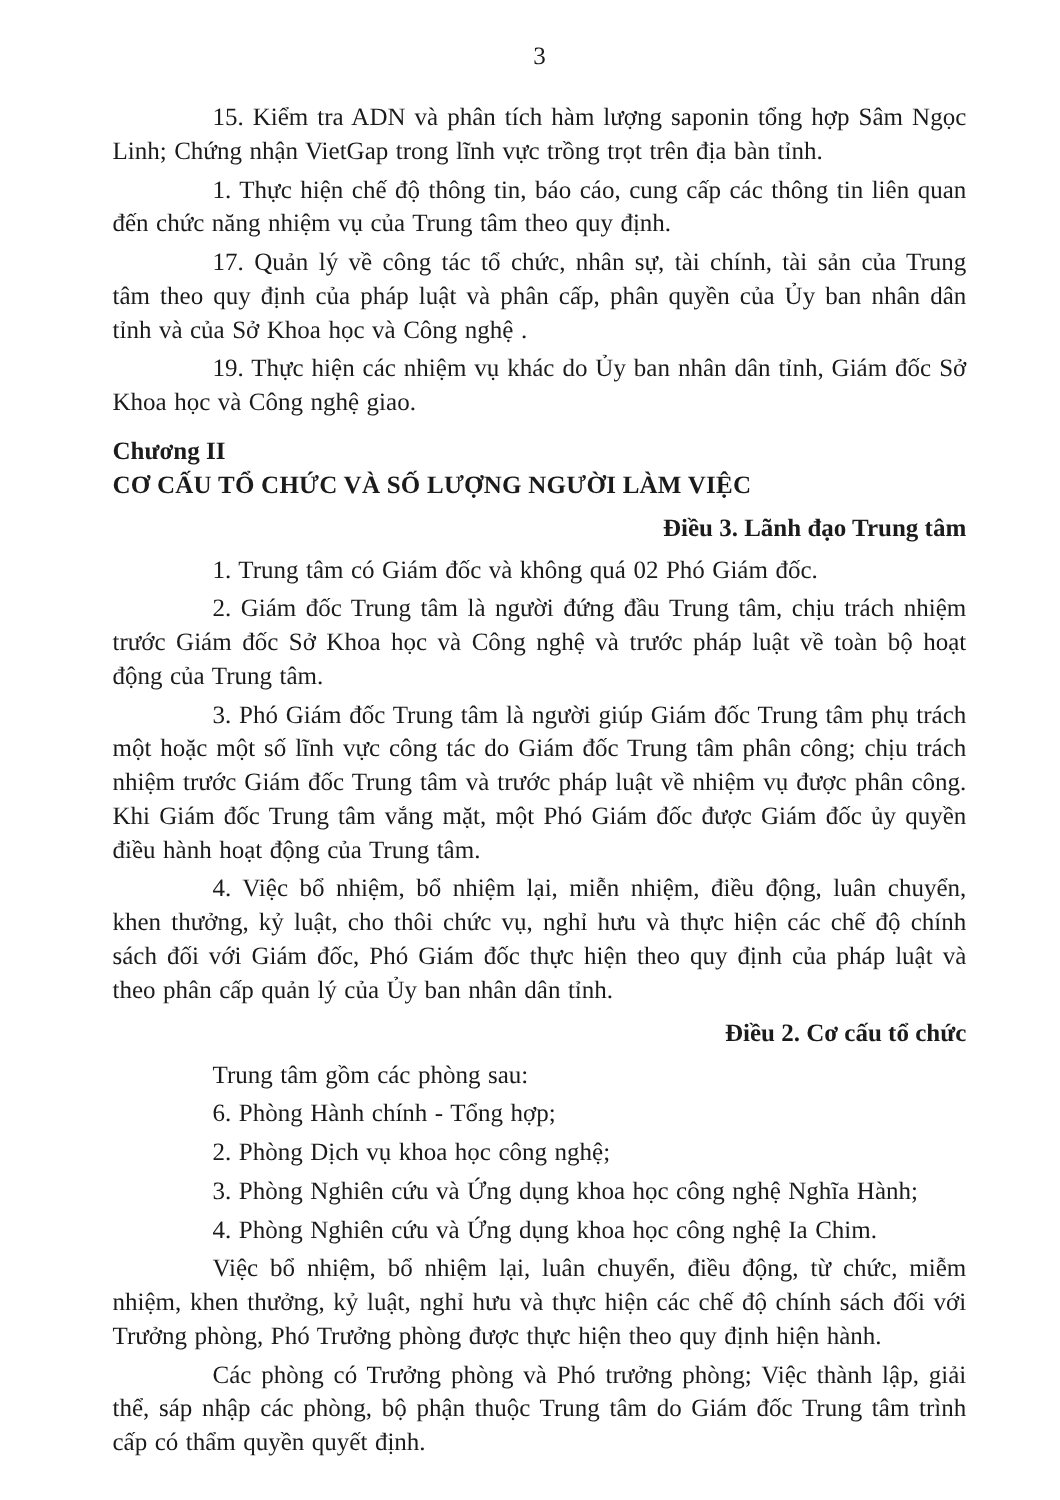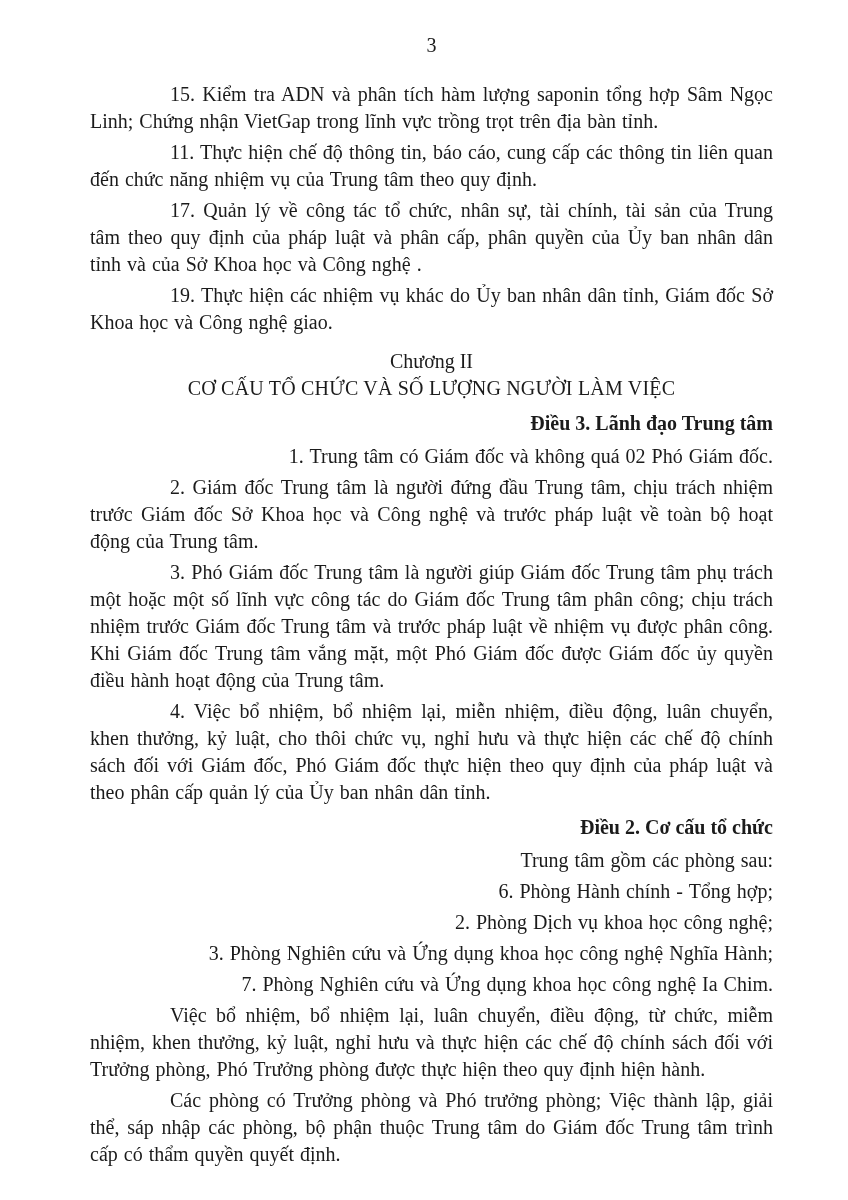--- a/index.html
+++ b/index.html
@@ -24,61 +24,60 @@
     text-align: center;
     margin-bottom: 22px;
   }
   p.body {
     margin: 4px 0;
     text-align: justify;
     text-indent: 80px;
     word-spacing: 1px;
   }
   p.single {
-    text-align: right;
+    text-align: left;
   }
   .chapter {
-    text-align: center;
-    font-weight: normal;
+    font-weight: bold;
     margin: 12px 0 0 0;
   }
   .chapter .chapter-label { display: block; }
   .chapter .chapter-title { display: block; letter-spacing: 0.2px; }
   p.heading {
     font-weight: bold;
     text-indent: 80px;
     text-align: right;
     margin: 8px 0 6px 0;
   }
 </style>
 </head>
 <body>
 
 <div class="page">
 
   <div class="page-number">3</div>
 
   <p class="body">15. Kiểm tra ADN và phân tích hàm lượng saponin tổng hợp Sâm Ngọc Linh; Chứng nhận VietGap trong lĩnh vực trồng trọt trên địa bàn tỉnh.</p>
-  <p class="body">11. Thực hiện chế độ thông tin, báo cáo, cung cấp các thông tin liên quan đến chức năng nhiệm vụ của Trung tâm theo quy định.</p>
+  <p class="body">1. Thực hiện chế độ thông tin, báo cáo, cung cấp các thông tin liên quan đến chức năng nhiệm vụ của Trung tâm theo quy định.</p>
   <p class="body">17. Quản lý về công tác tổ chức, nhân sự, tài chính, tài sản của Trung tâm theo quy định của pháp luật và phân cấp, phân quyền của Ủy ban nhân dân tỉnh và của Sở Khoa học và Công nghệ .</p>
   <p class="body">19. Thực hiện các nhiệm vụ khác do Ủy ban nhân dân tỉnh, Giám đốc Sở Khoa học và Công nghệ giao.</p>
 
   <div class="chapter">
     <span class="chapter-label">Chương II</span>
     <span class="chapter-title">CƠ CẤU TỔ CHỨC VÀ SỐ LƯỢNG NGƯỜI LÀM VIỆC</span>
   </div>
 
   <p class="heading">Điều 3. Lãnh đạo Trung tâm</p>
   <p class="body single">1. Trung tâm có Giám đốc và không quá 02 Phó Giám đốc.</p>
   <p class="body">2. Giám đốc Trung tâm là người đứng đầu Trung tâm, chịu trách nhiệm trước Giám đốc Sở Khoa học và Công nghệ và trước pháp luật về toàn bộ hoạt động của Trung tâm.</p>
   <p class="body">3. Phó Giám đốc Trung tâm là người giúp Giám đốc Trung tâm phụ trách một hoặc một số lĩnh vực công tác do Giám đốc Trung tâm phân công; chịu trách nhiệm trước Giám đốc Trung tâm và trước pháp luật về nhiệm vụ được phân công. Khi Giám đốc Trung tâm vắng mặt, một Phó Giám đốc được Giám đốc ủy quyền điều hành hoạt động của Trung tâm.</p>
   <p class="body">4. Việc bổ nhiệm, bổ nhiệm lại, miễn nhiệm, điều động, luân chuyển, khen thưởng, kỷ luật, cho thôi chức vụ, nghỉ hưu và thực hiện các chế độ chính sách đối với Giám đốc, Phó Giám đốc thực hiện theo quy định của pháp luật và theo phân cấp quản lý của Ủy ban nhân dân tỉnh.</p>
 
   <p class="heading">Điều 2. Cơ cấu tổ chức</p>
   <p class="body single">Trung tâm gồm các phòng sau:</p>
   <p class="body single">6. Phòng Hành chính - Tổng hợp;</p>
   <p class="body single">2. Phòng Dịch vụ khoa học công nghệ;</p>
   <p class="body single">3. Phòng Nghiên cứu và Ứng dụng khoa học công nghệ Nghĩa Hành;</p>
-  <p class="body single">7. Phòng Nghiên cứu và Ứng dụng khoa học công nghệ Ia Chim.</p>
+  <p class="body single">4. Phòng Nghiên cứu và Ứng dụng khoa học công nghệ Ia Chim.</p>
   <p class="body">Việc bổ nhiệm, bổ nhiệm lại, luân chuyển, điều động, từ chức, miễm nhiệm, khen thưởng, kỷ luật, nghỉ hưu và thực hiện các chế độ chính sách đối với Trưởng phòng, Phó Trưởng phòng được thực hiện theo quy định hiện hành.</p>
   <p class="body">Các phòng có Trưởng phòng và Phó trưởng phòng; Việc thành lập, giải thể, sáp nhập các phòng, bộ phận thuộc Trung tâm do Giám đốc Trung tâm trình cấp có thẩm quyền quyết định.</p>
 
 </div>
 
 </body></html>

